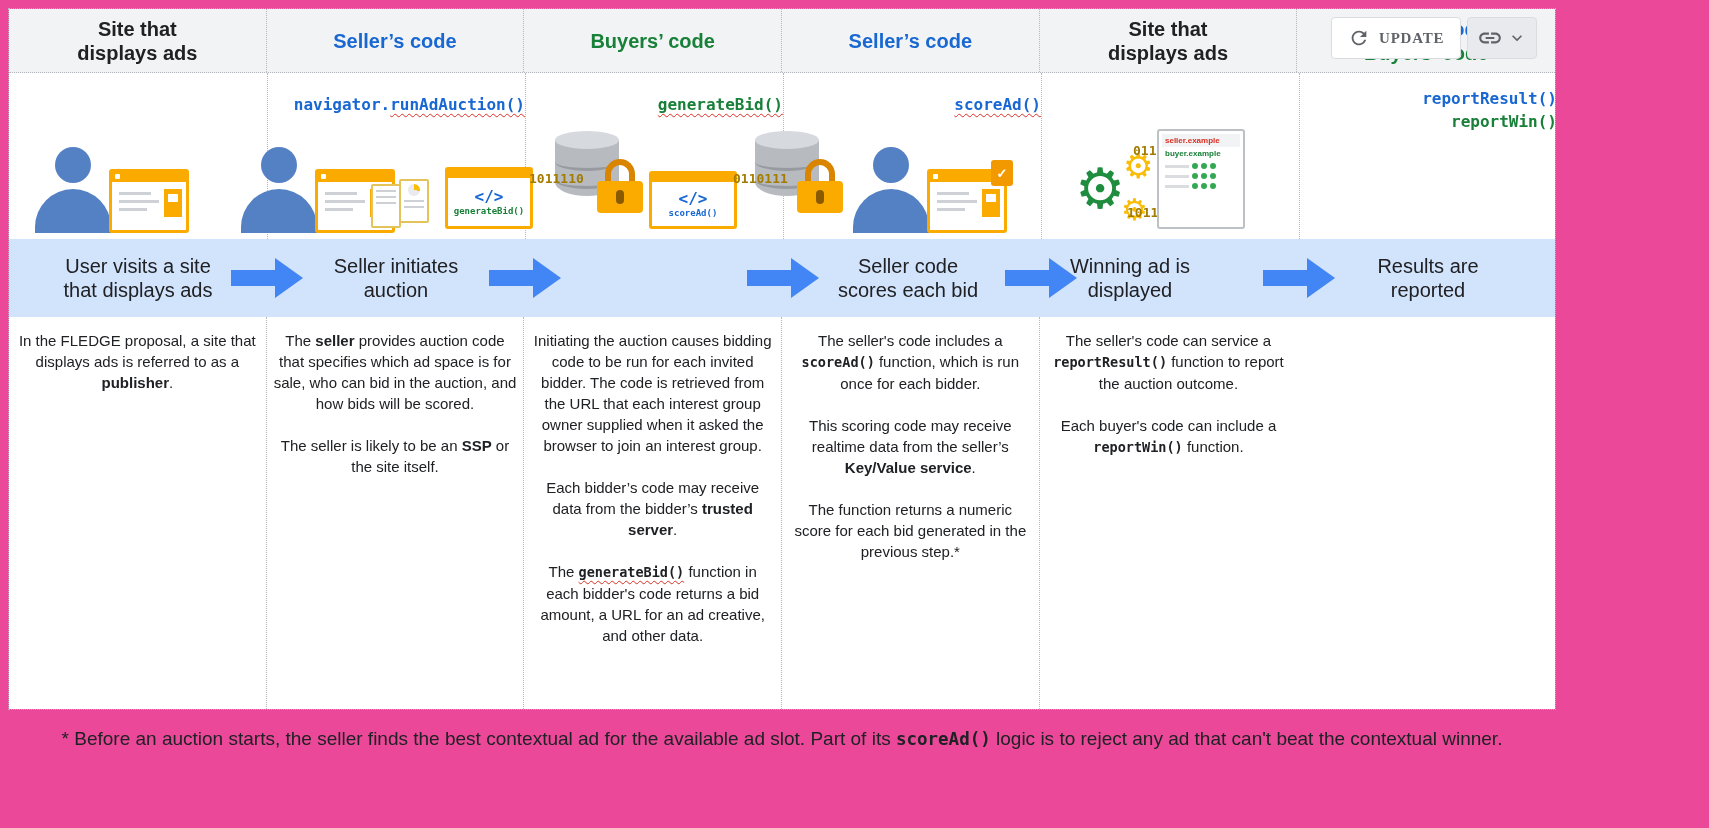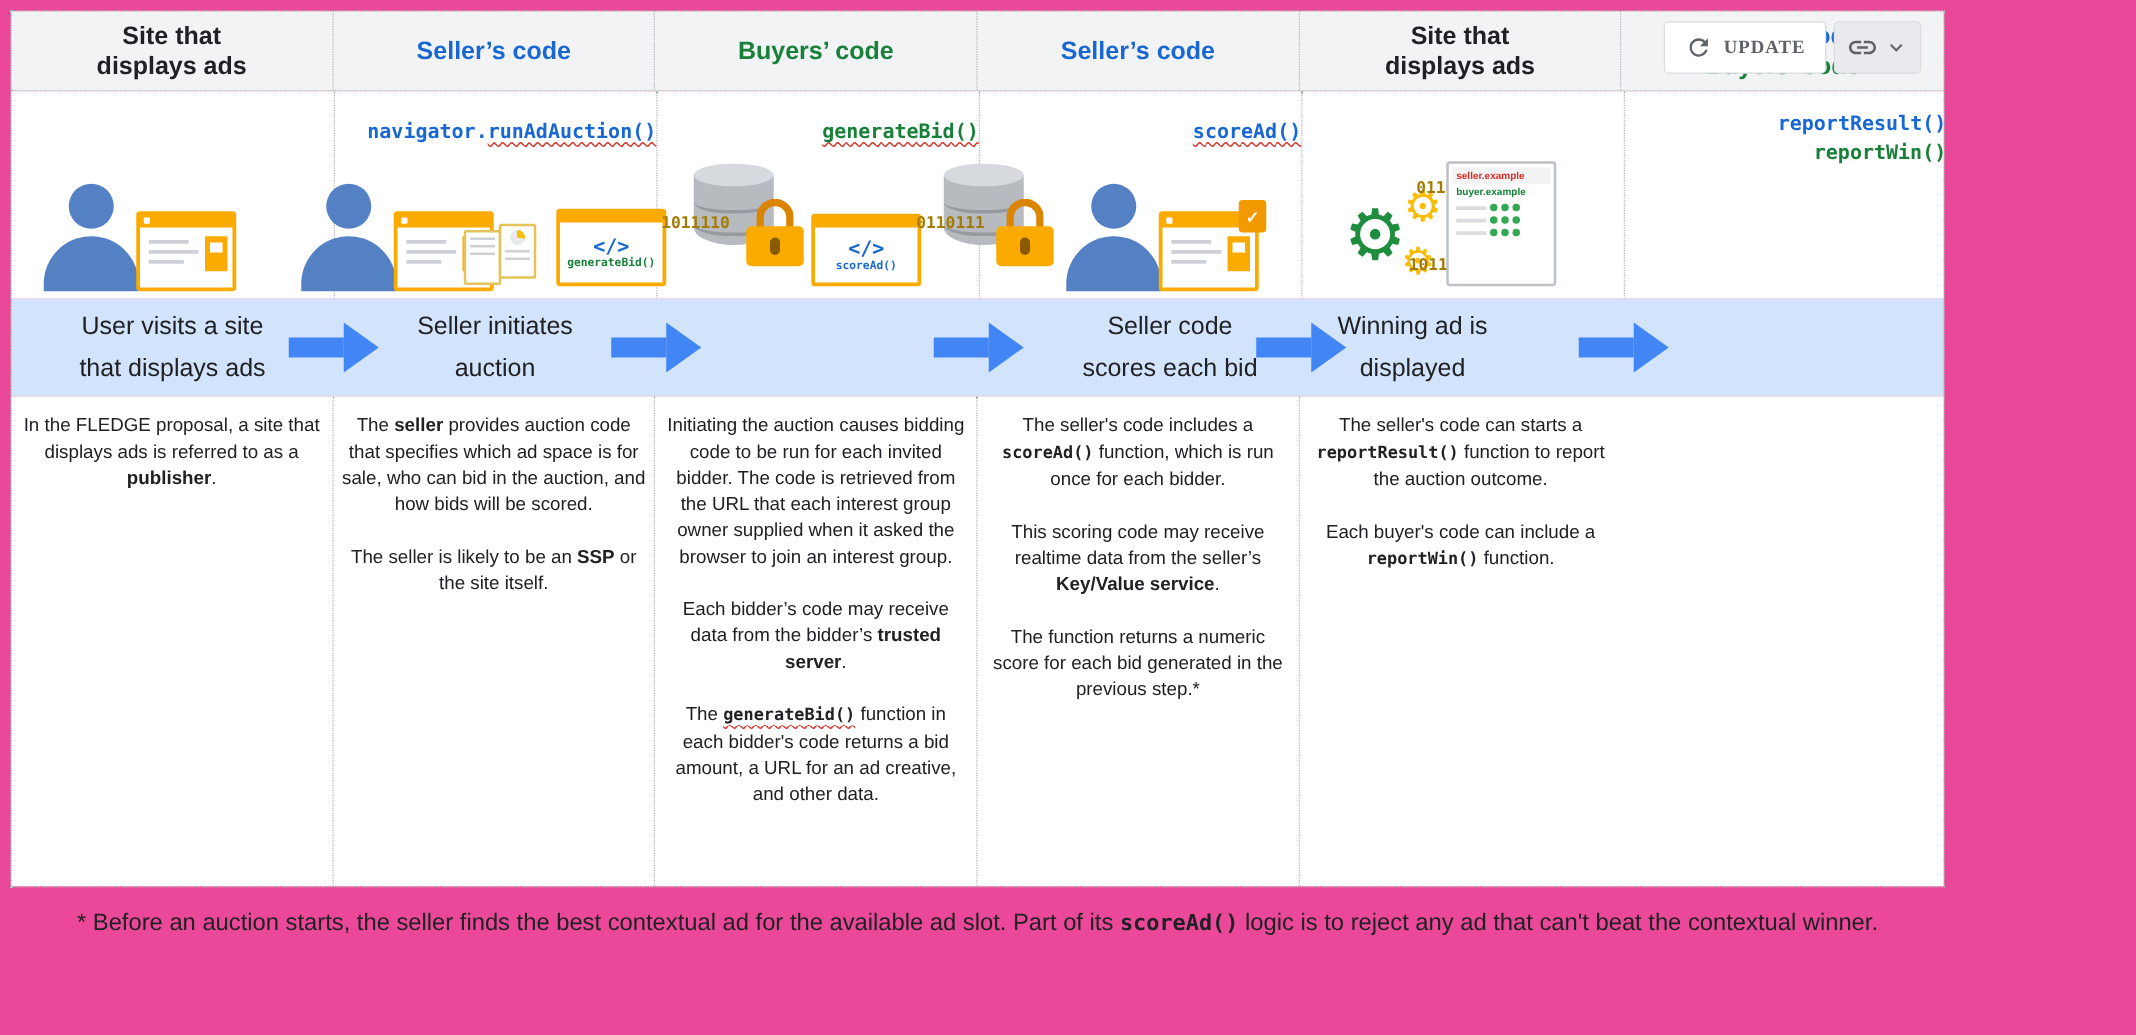--- a/index.html
+++ b/index.html
@@ -100,21 +100,21 @@
   
   .icon-resultwin{position:absolute;left:1148px;top:56px;width:88px;height:100px;background:#fff;border:2px solid #bdc1c6;border-radius:3px;z-index:6;padding:3px;overflow:hidden}
   .rw-seller{display:block;font-size:8px;font-weight:bold;color:#d93025;background:#f1f3f4;padding:2px 3px;white-space:nowrap;overflow:hidden}
   .rw-buyer{display:block;font-size:8px;font-weight:bold;color:var(--green);padding:2px 3px 1px;white-space:nowrap;overflow:hidden}
   .rw-row{display:flex;align-items:center;gap:3px;padding:4px 3px 0}
   .rw-row i{flex:0 0 24px;height:3px;background:#dadce0}
   .rw-row u{width:6px;height:6px;background:#34a853;border-radius:50%;text-decoration:none}
 
   
   .row-banner{position:relative;height:78px;background:var(--bannerbg)}
-  .bcell{position:absolute;top:0;height:100%;width:258px;display:flex;align-items:center;justify-content:center;text-align:center;font-size:20px;line-height:34px;white-space:pre-line;z-index:1}
+  .bcell{position:absolute;top:0;height:100%;width:258px;display:flex;align-items:center;justify-content:center;text-align:center;font-size:20px;line-height:24px;white-space:pre-line;z-index:1}
   .arrow{position:absolute;top:19px;width:72px;height:40px;z-index:2}
   .arrow::before{content:"";position:absolute;left:0;top:12px;width:44px;height:16px;background:var(--arrow)}
   .arrow::after{content:"";position:absolute;left:44px;top:0;width:0;height:0;border-top:20px solid transparent;border-bottom:20px solid transparent;border-left:28px solid var(--arrow)}
 
   
   .row-body{display:grid;grid-template-columns:repeat(6,1fr);height:392px;background:#fff}
   .bodycell{border-right:1px dotted var(--dot);padding:13px 7px 0;text-align:center;font-size:15px;line-height:21px}
   .bodycell:last-child{border-right:none}
   .b{font-weight:bold}
   .c{font-family:"DejaVu Sans Mono",monospace;font-weight:bold;font-size:13.5px}
@@ -266,37 +266,39 @@
             <u></u>
           </div>
       </div>
     </div>
 
     <div class="row-banner">
       <div class="bcell" style="left:0">User visits a site
 that displays ads</div>
       <div class="bcell" style="left:258px">Seller initiates
 auction</div>
-      <div class="bcell" style="left:798px">Seller code
+      <div class="bcell" style="left:770px">Seller code
 scores each bid</div>
       <div class="bcell" style="left:992px">Winning ad is
 displayed</div>
+      <div class="bcell" style="left:1290px">Results are
+reported</div>
       <i class="arrow" style="left:222px"></i>
       <i class="arrow" style="left:480px"></i>
       <i class="arrow" style="left:738px"></i>
       <i class="arrow" style="left:996px"></i>
       <i class="arrow" style="left:1254px"></i>
     </div>
 
     <div class="row-body">
       <div class="bodycell"><span>In the FLEDGE proposal, a site that displays ads is referred to as a </span><span class="b">publisher</span><span>.</span></div>
       <div class="bodycell"><span>The </span><span class="b">seller</span><span> provides auction code that specifies which ad space is for sale, who can bid in the auction, and how bids will be scored.</span><br><br><span>The seller is likely to be an </span><span class="b">SSP</span><span> or the site itself.</span></div>
       <div class="bodycell"><span>Initiating the auction causes bidding code to be run for each invited bidder.  The code is retrieved from the URL that each interest group owner supplied when it asked the browser to join an interest group.</span><br><br><span>Each bidder’s code may receive data from the bidder’s </span><span class="b">trusted server</span><span>.</span><br><br><span>The </span><span class="c sq">generateBid()</span><span> function in each bidder's code returns a bid amount, a URL for an ad creative, and other data.</span></div>
       <div class="bodycell"><span>The seller's code includes a </span><span class="c">scoreAd()</span><span> function, which is run once for each bidder.</span><br><br><span>This scoring code may receive realtime data from the seller’s </span><span class="b">Key/Value service</span><span>.</span><br><br><span>The function returns a numeric score for each bid generated in the previous step.*</span></div>
-      <div class="bodycell"><span>The seller's code can starts a </span><span class="c">reportResult()</span><span> function to report the auction outcome.</span><br><br><span>Each buyer's code can include a </span><span class="c">reportWin()</span><span> function.</span></div>
+      <div class="bodycell"><span>The seller's code can service a </span><span class="c">reportResult()</span><span> function to report the auction outcome.</span><br><br><span>Each buyer's code can include a </span><span class="c">reportWin()</span><span> function.</span></div>
     </div>
 
   </div>
 
   <div class="footnote"><span>* Before an auction starts, the seller finds the best contextual ad for the available ad slot. Part of its </span><span class="c">scoreAd()</span><span> logic is to reject any ad that can't beat the contextual winner.</span></div>
 
   <div class="overlay">
     <button class="btn-update">
       <svg class="ovr-ic" width="22" height="22" viewBox="0 0 24 24">
           <path d="M17.65 6.35C16.2 4.9 14.21 4 12 4c-4.42 0-7.99 3.58-7.99 8s3.57 8 7.99 8c3.73 0 6.84-2.55 7.73-6h-2.08c-.82 2.33-3.04 4-5.65 4-3.31 0-6-2.69-6-6s2.69-6 6-6c1.66 0 3.14.69 4.22 1.78L13 11h7V4l-2.35 2.35z"></path>

